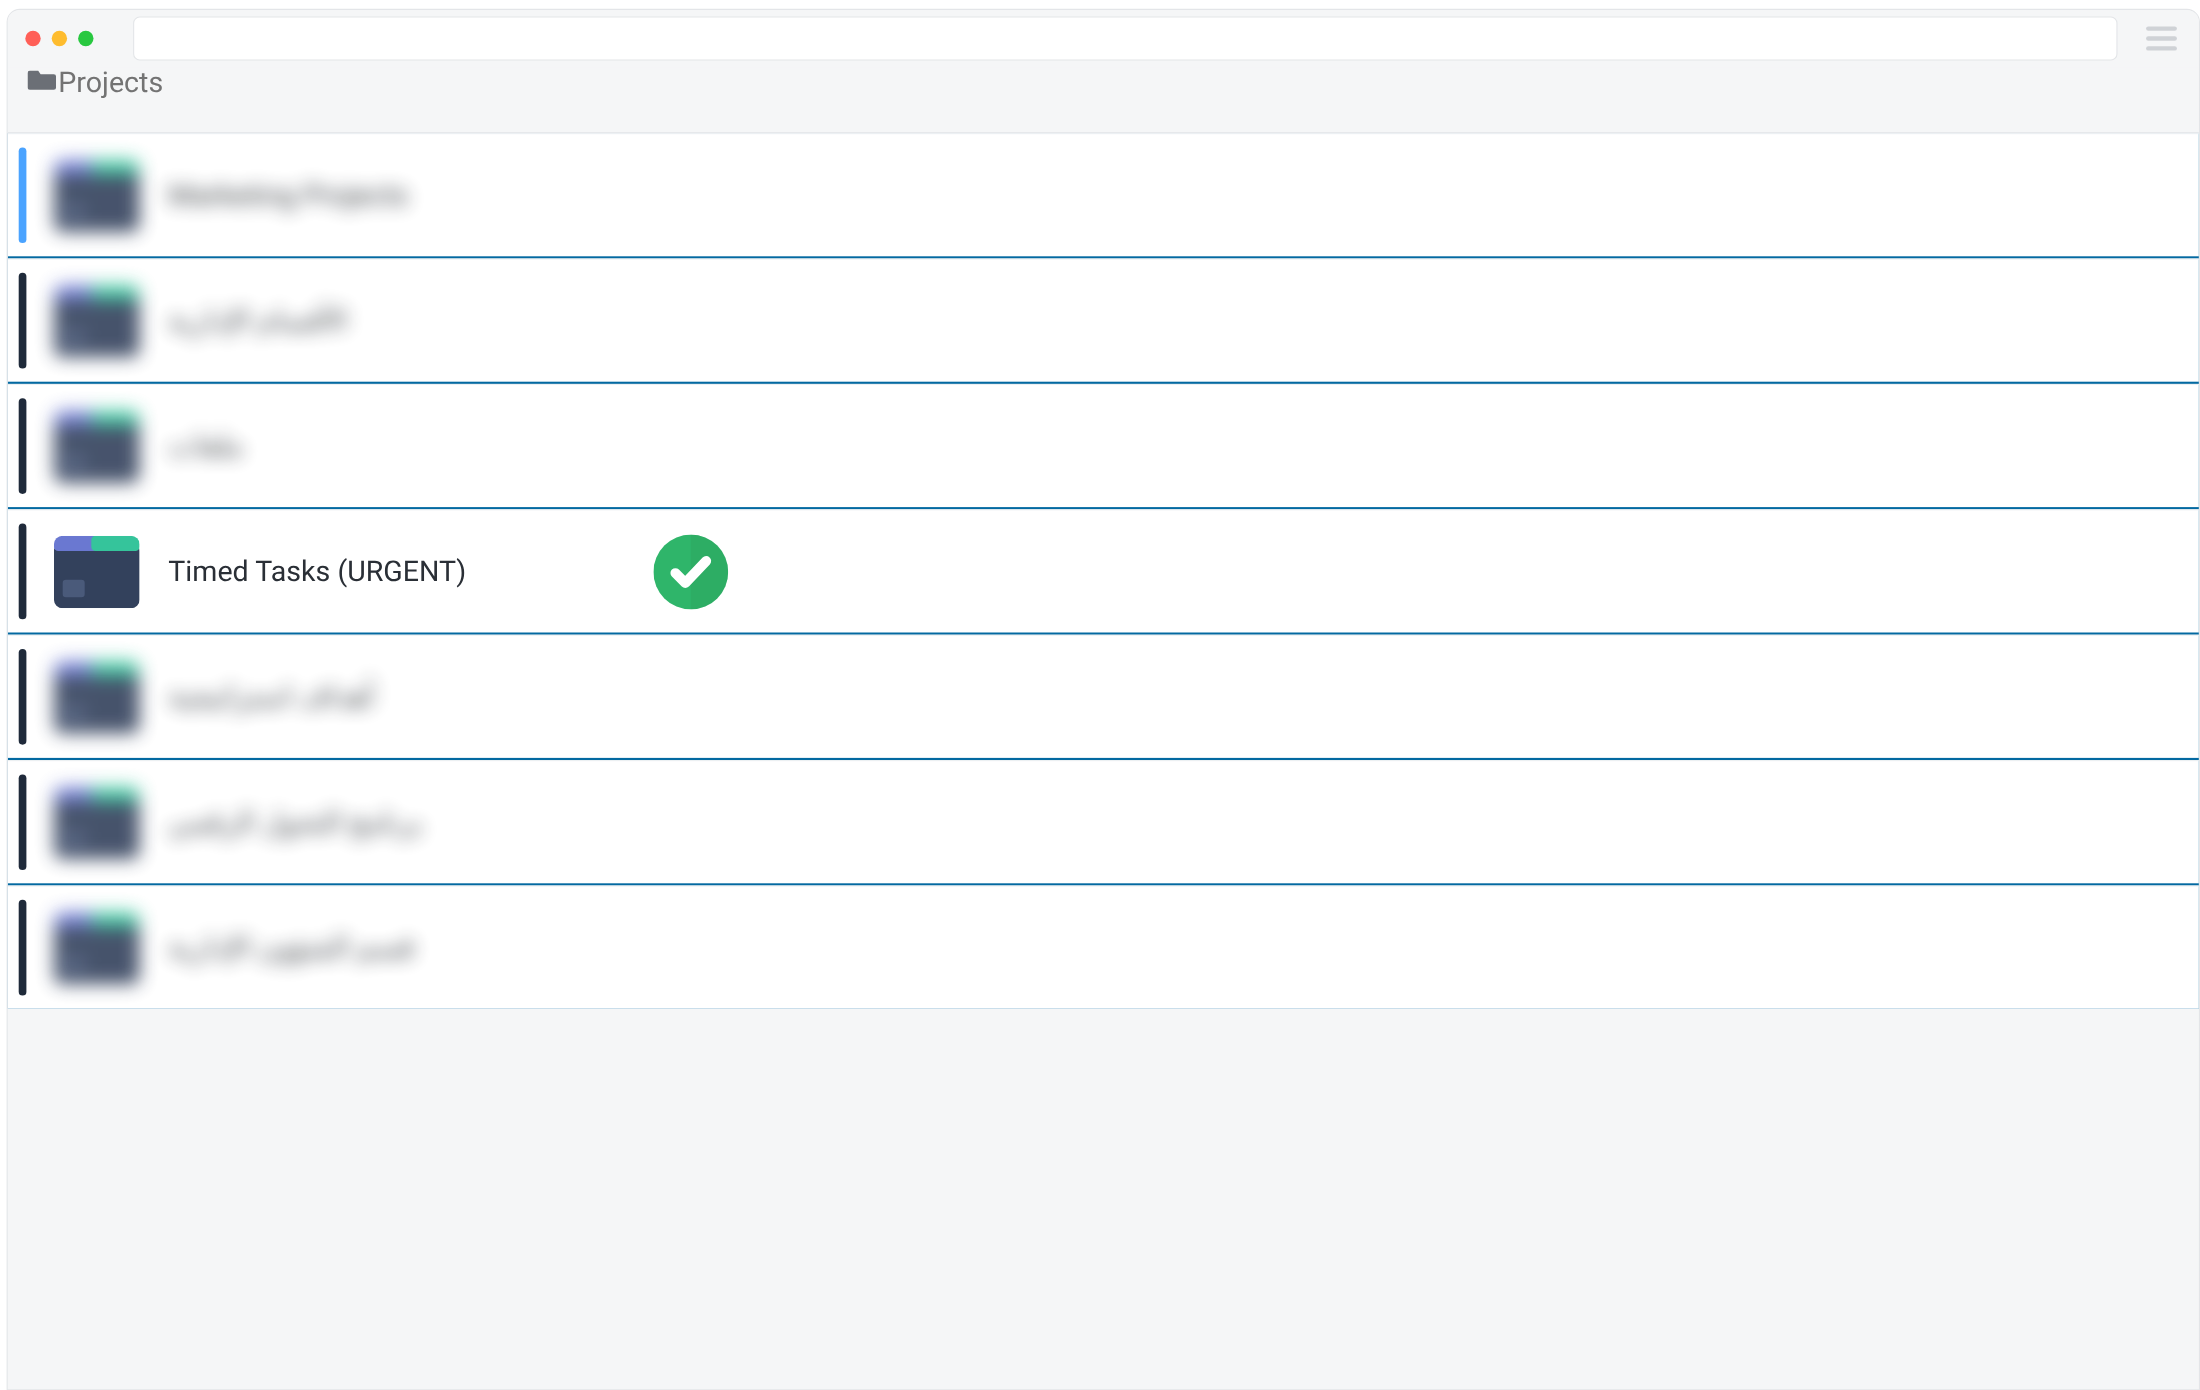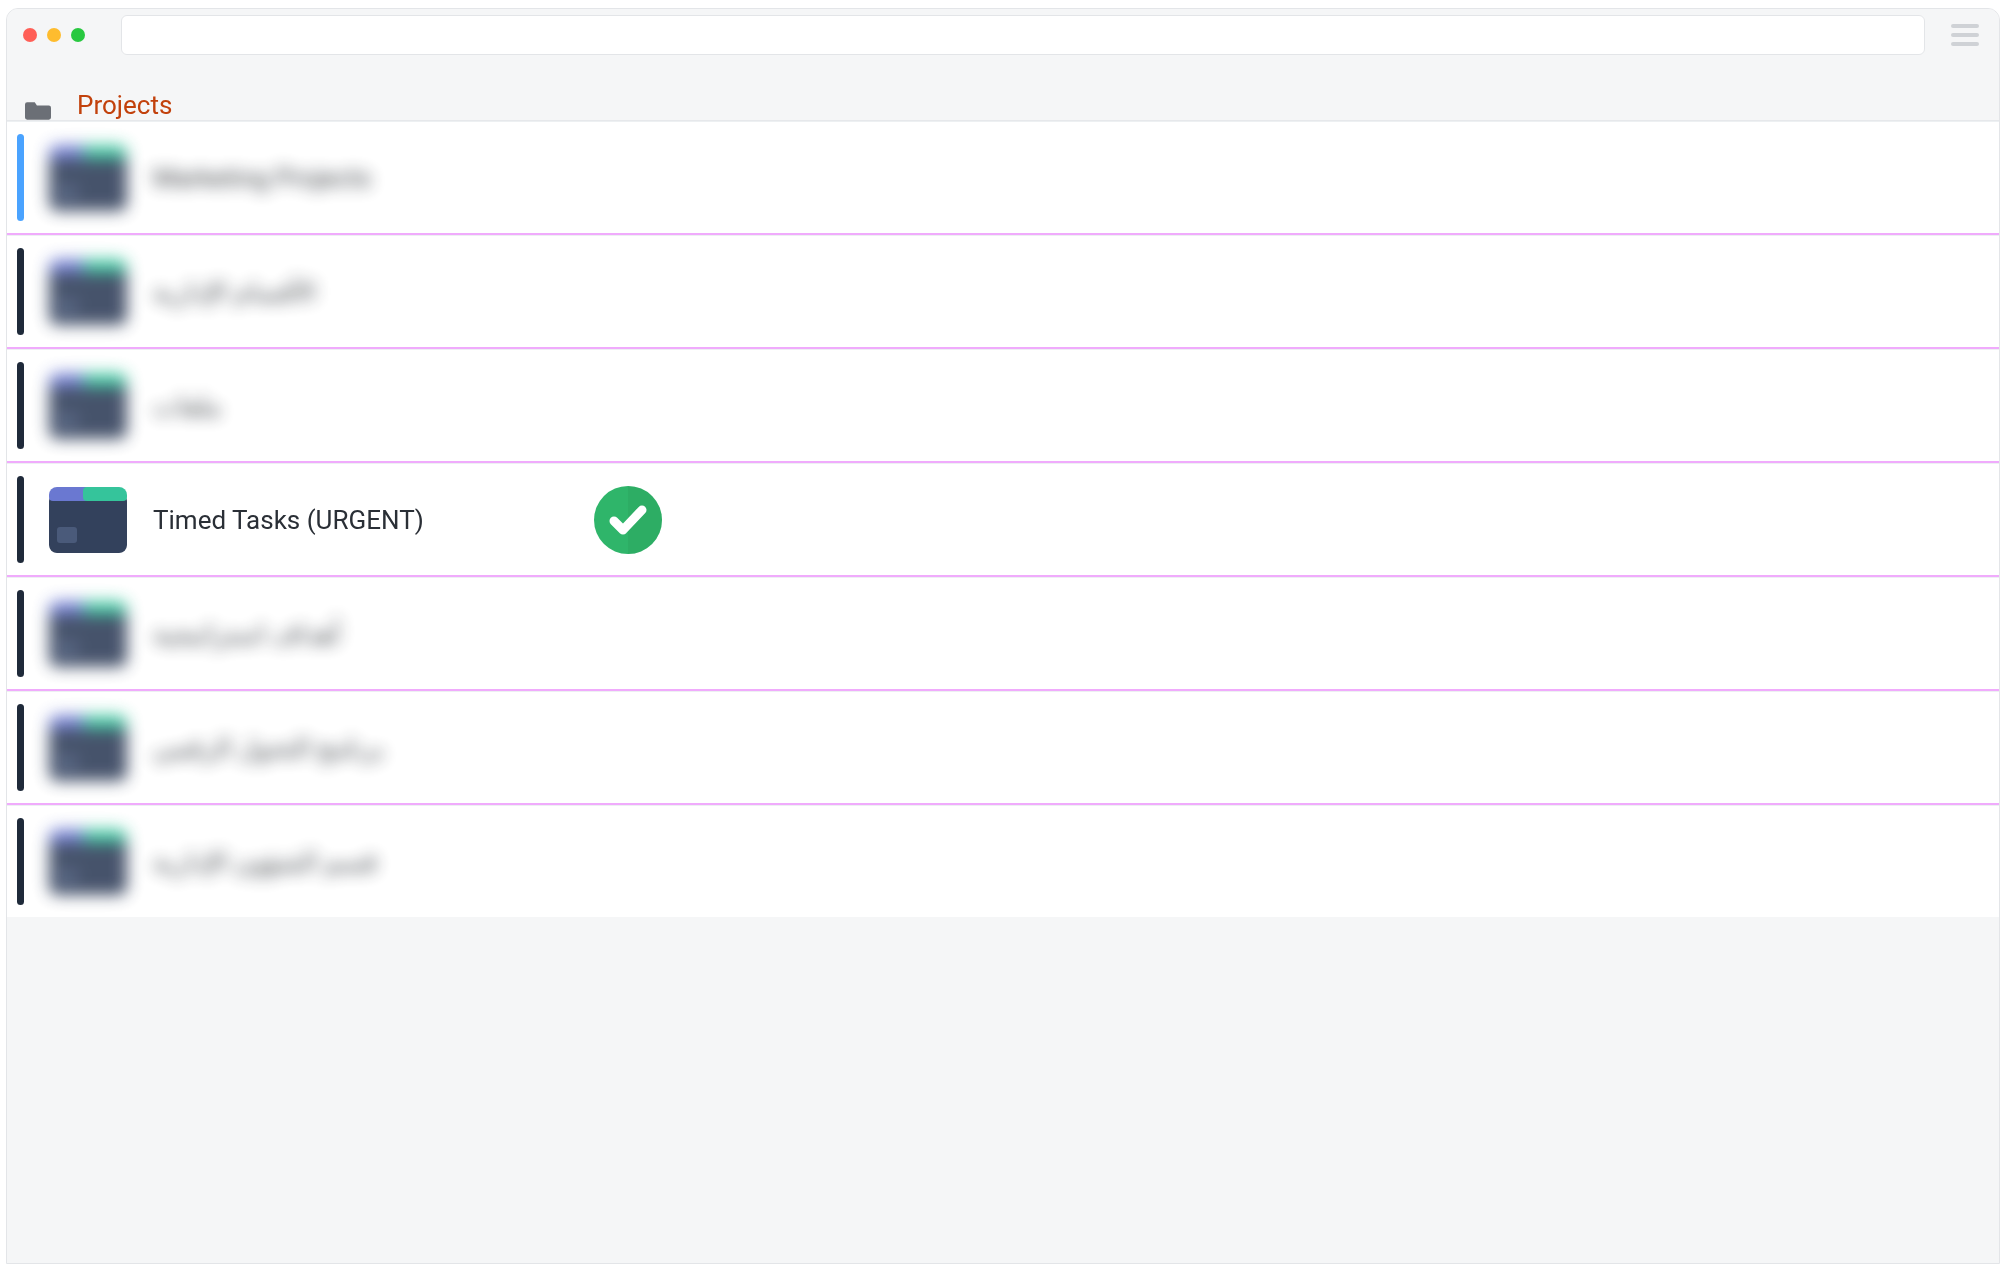--- a/index.html
+++ b/index.html
@@ -51,35 +51,35 @@
     display: flex; flex-direction: column; justify-content: space-between;
     margin-left: 14px; margin-right: 4px;
     cursor: pointer;
   }
   .hamburger span { display:block; height:4px; background:#cfd2d6; border-radius:2px; }
 
   
   .breadcrumb {
     height: 60px;
     display: flex;
-    align-items: flex-end;
+    align-items: flex-start;
     padding: 0 18px;
-    gap: 26px;
+    gap: 2px;
     border-bottom: 1px solid #e6e8eb;
     background: #f5f6f7;
-    color: #c2410c;
+    color: #737373;
     font-size: 26px;
   }
   .breadcrumb .folder-glyph {
     width: 26px; height: 22px;
   }
 
   
   .list {
-    background: #f0abfc;
+    background: #0369a1;
   }
   .row {
     position: relative;
     display: flex;
     align-items: center;
     height: 112px;
     padding-left: 24px;
     background: #ffffff;
     border-top: 1px solid #edf0f2;
     margin-bottom: 2px;

